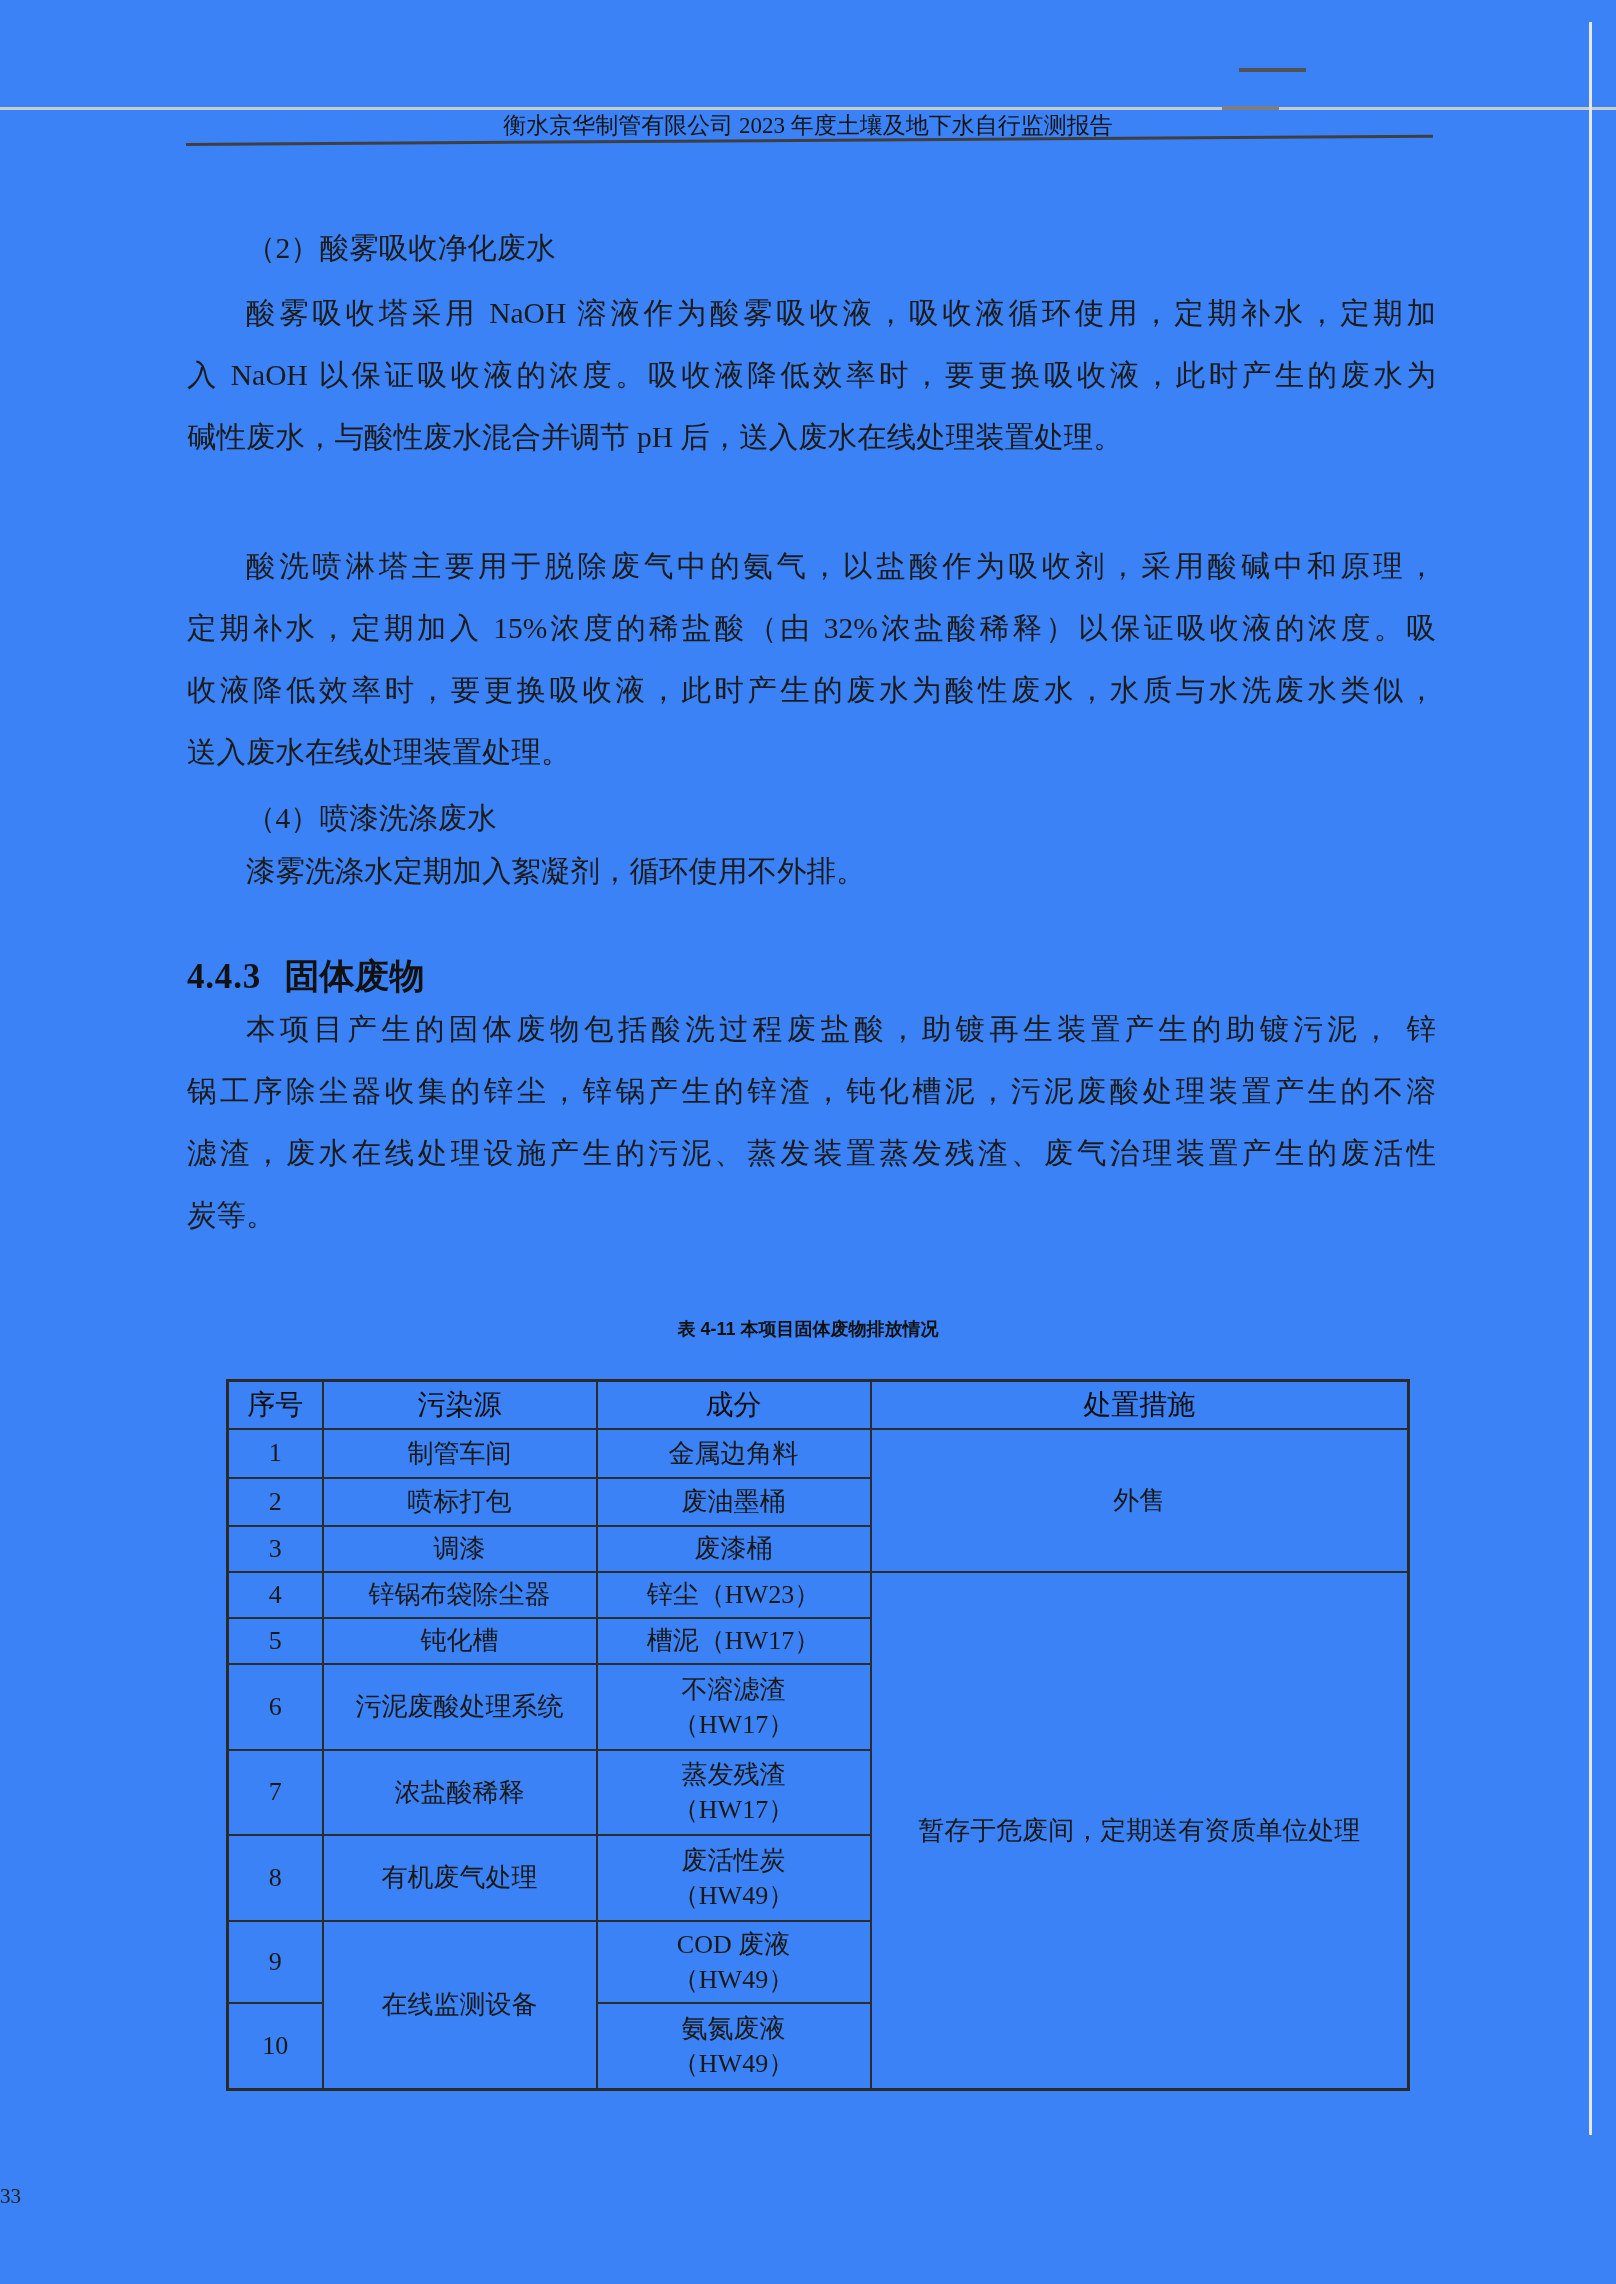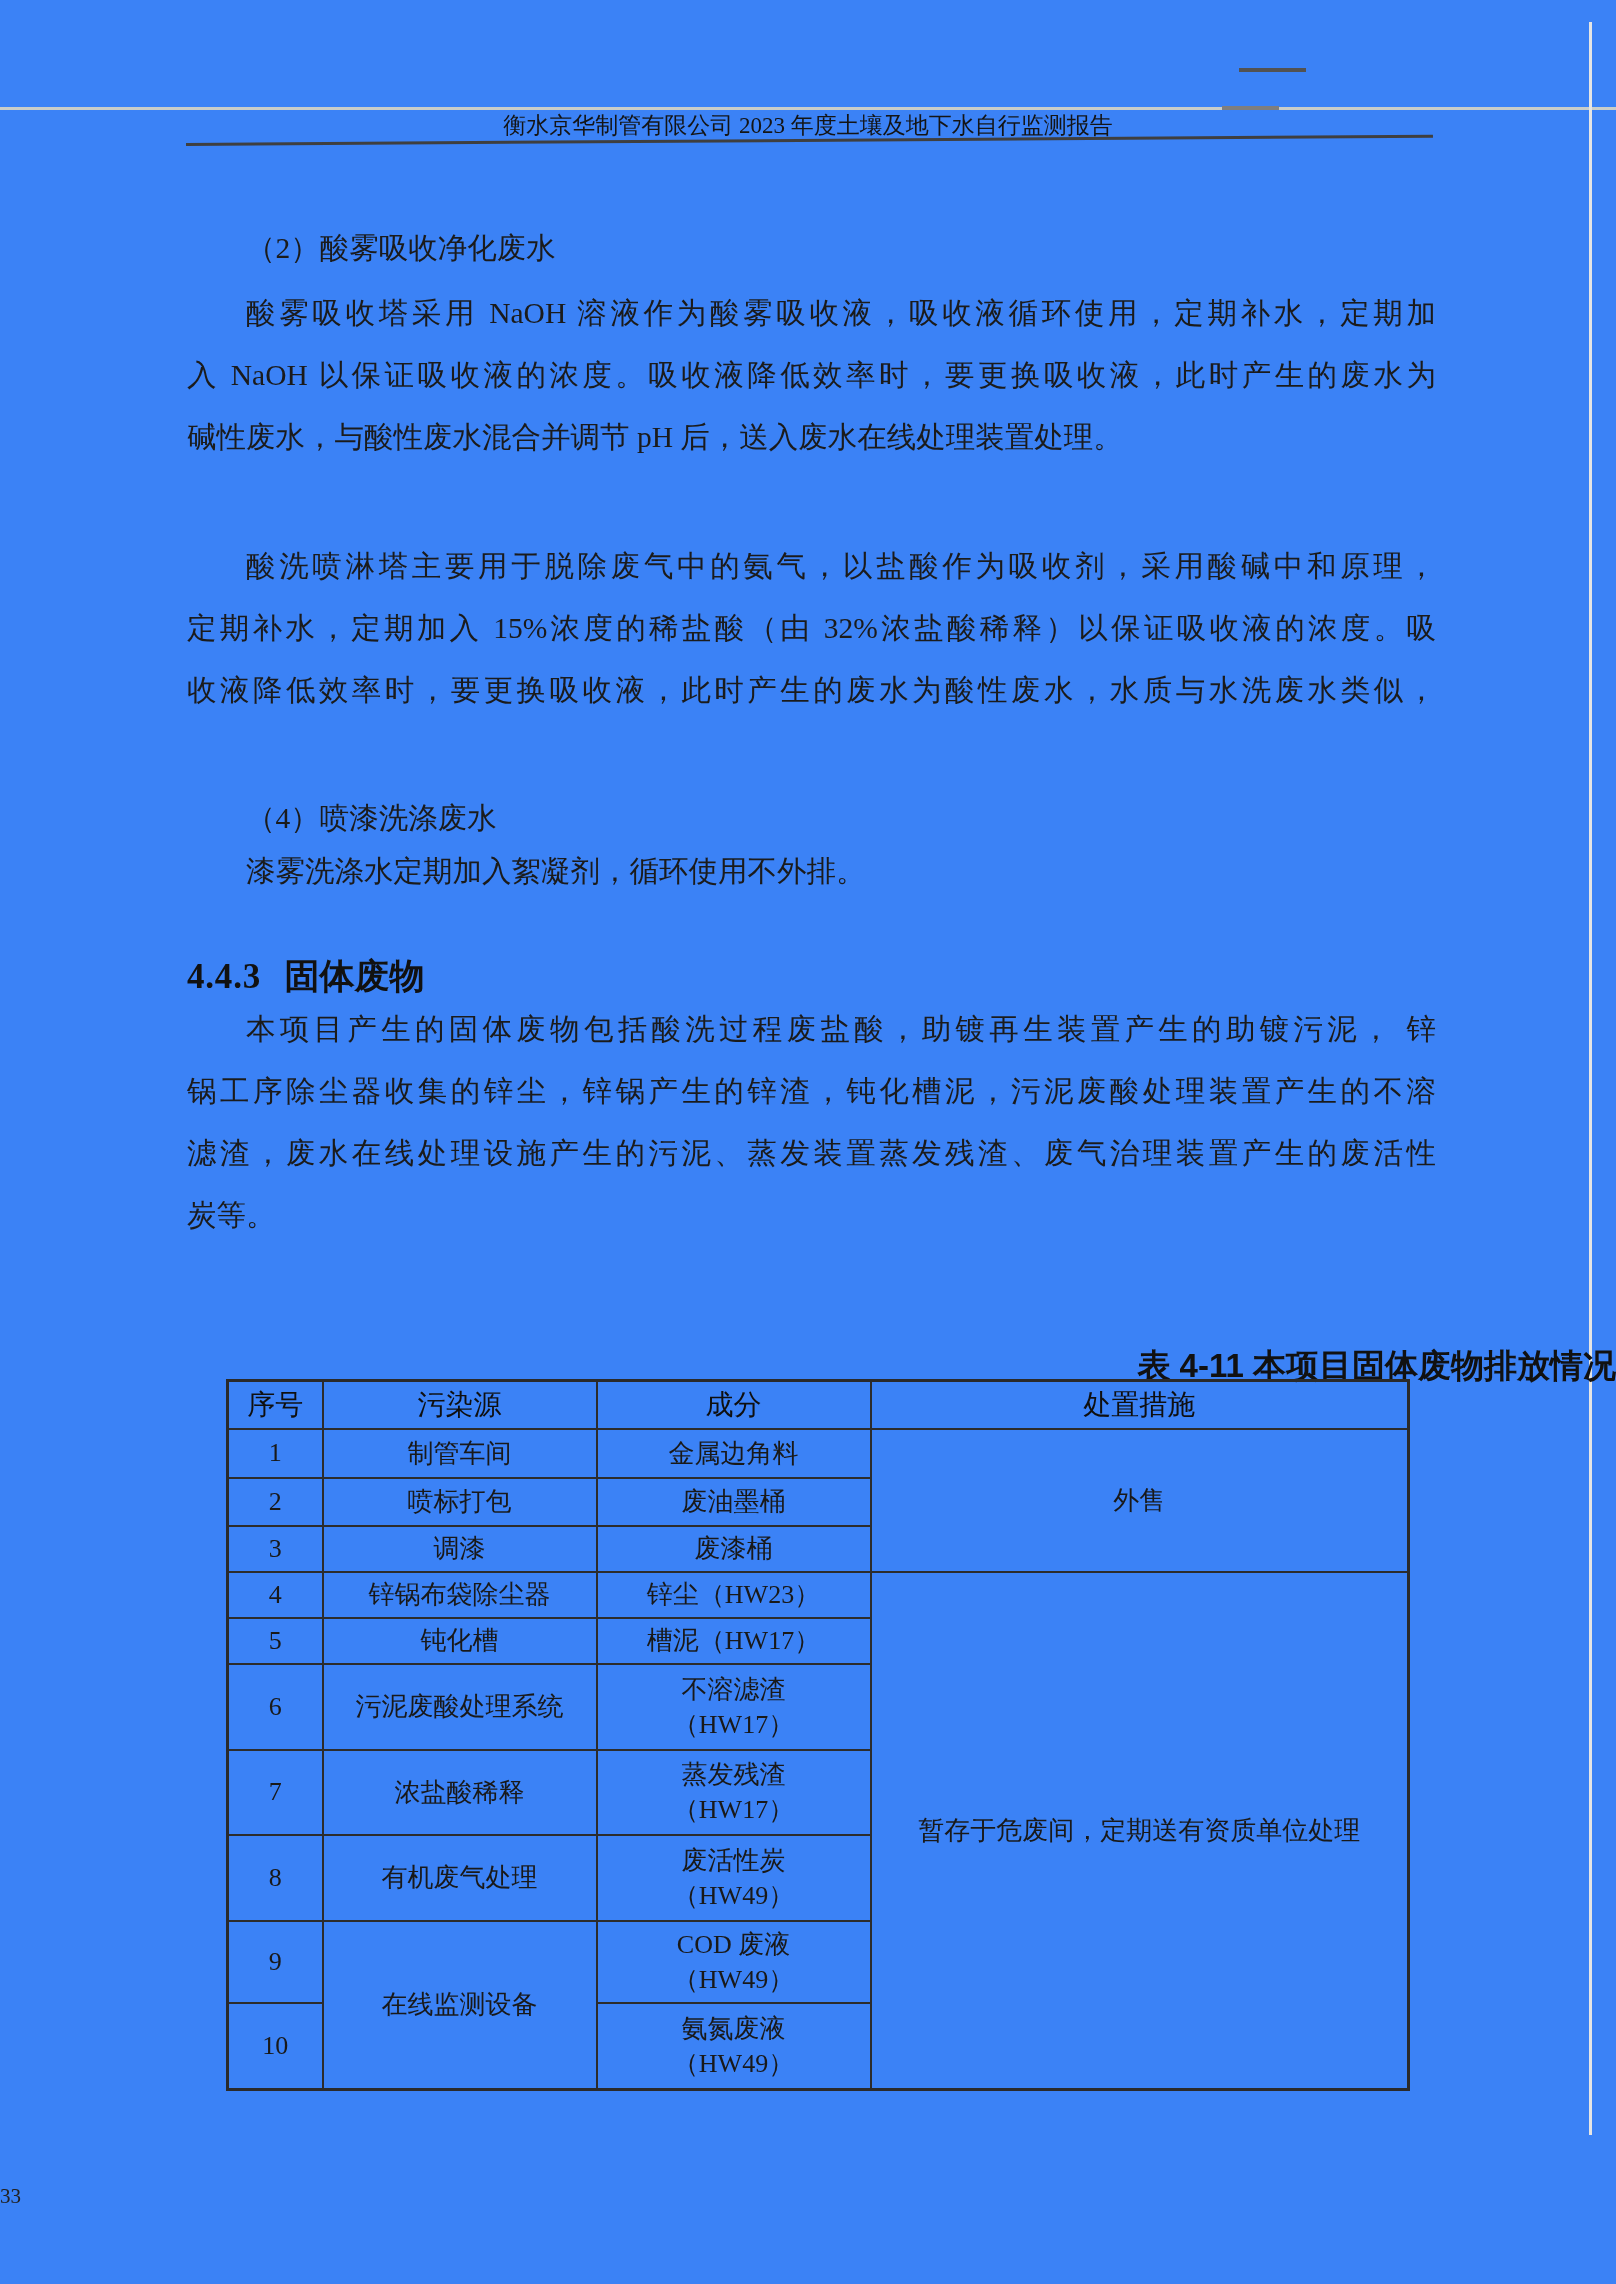--- a/index.html
+++ b/index.html
@@ -35,22 +35,22 @@
   .h443{
     position:absolute;left:187px;top:950px;height:51px;line-height:51px;
     font-weight:bold;font-size:35px;color:#111;
     font-family:"Liberation Sans","DejaVu Sans",sans-serif;
   }
   .h443 .num{font-family:"Liberation Serif","DejaVu Serif",serif;letter-spacing:0.8px;}
   .h443 .ttl{margin-left:23.6px;}
   
   .tbl-title{
     position:absolute;left:0;top:1310px;width:1616px;height:39px;
-    text-align:right;font-weight:bold;font-size:33px;line-height:39px;
-    font-family:"Liberation Sans","DejaVu Sans",sans-serif;color:#111;margin-top:36px;
+    text-align:center;font-weight:bold;font-size:18px;line-height:39px;
+    font-family:"Liberation Sans","DejaVu Sans",sans-serif;color:#111;
   }
   table.waste{
     position:absolute;left:226px;top:1379px;
     border-collapse:collapse;table-layout:fixed;
     width:1182px;
     border:3.4px solid #2a2a2a;
   }
   table.waste td,table.waste th{
     border:2.5px solid #2c2c2c;
     text-align:center;vertical-align:middle;
@@ -87,20 +87,21 @@
   <div class="block" style="top:282px">
     <div class="bl jl ind">酸雾吸收塔采用 NaOH 溶液作为酸雾吸收液，吸收液循环使用，定期补水，定期加</div>
     <div class="bl jl">入 NaOH 以保证吸收液的浓度。吸收液降低效率时，要更换吸收液，此时产生的废水为</div>
     <div class="bl">碱性废水，与酸性废水混合并调节 pH 后，送入废水在线处理装置处理。</div>
   </div>
 
   <div class="block" style="top:535px">
     <div class="bl jl ind">酸洗喷淋塔主要用于脱除废气中的氨气，以盐酸作为吸收剂，采用酸碱中和原理，</div>
     <div class="bl jl">定期补水，定期加入 15%浓度的稀盐酸（由 32%浓盐酸稀释）以保证吸收液的浓度。吸</div>
     <div class="bl jl">收液降低效率时，要更换吸收液，此时产生的废水为酸性废水，水质与水洗废水类似，</div>
+    <div class="bl">送入废水在线处理装置处理。</div>
   </div>
 
   <div class="block" style="top:787px">
     <div class="bl ind">（4）喷漆洗涤废水</div>
   </div>
   <div class="block" style="top:840px">
     <div class="bl ind">漆雾洗涤水定期加入絮凝剂，循环使用不外排。</div>
   </div>
 
   <div class="h443">

